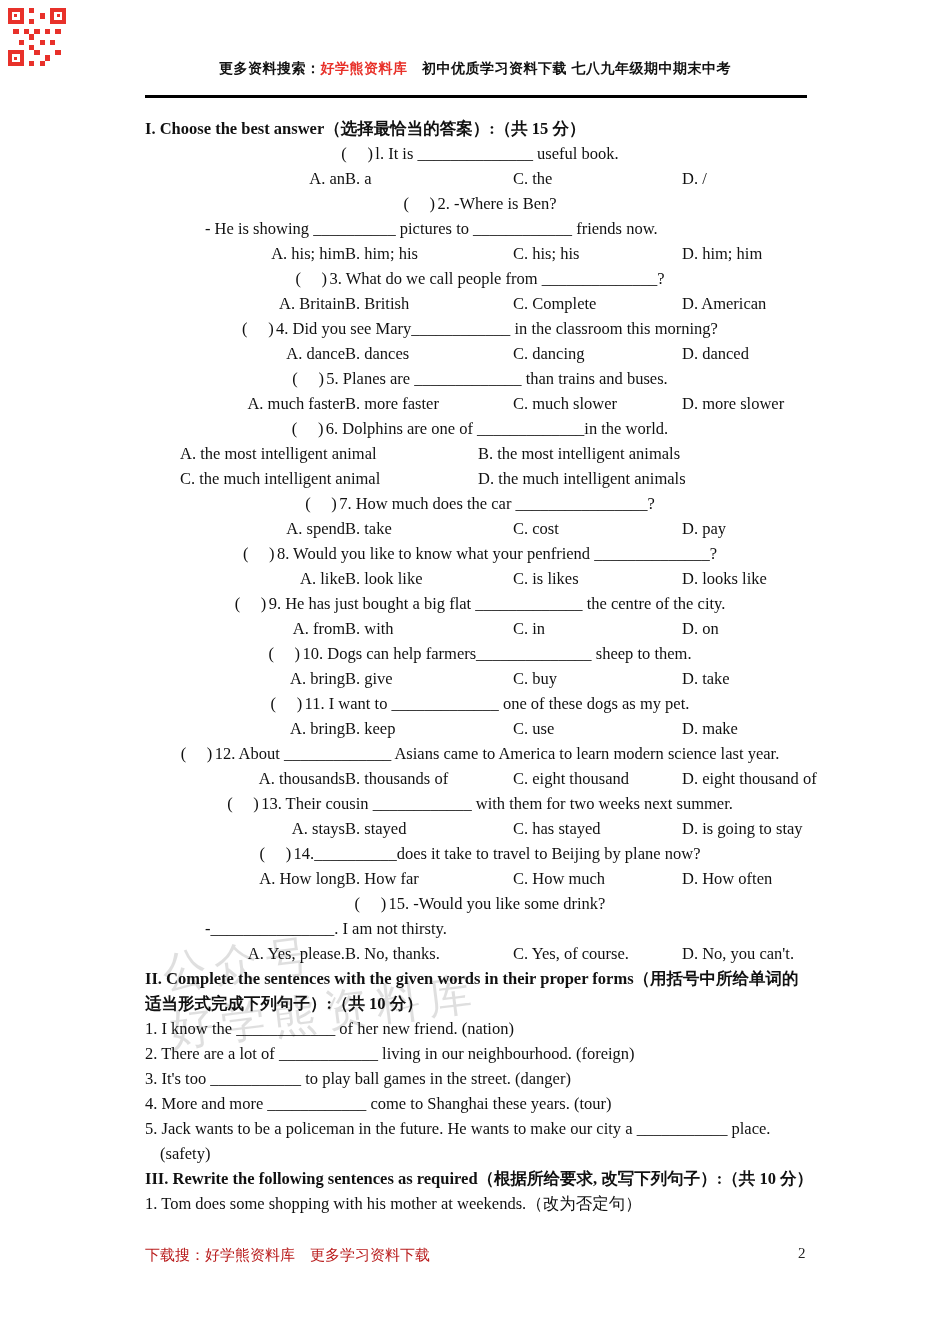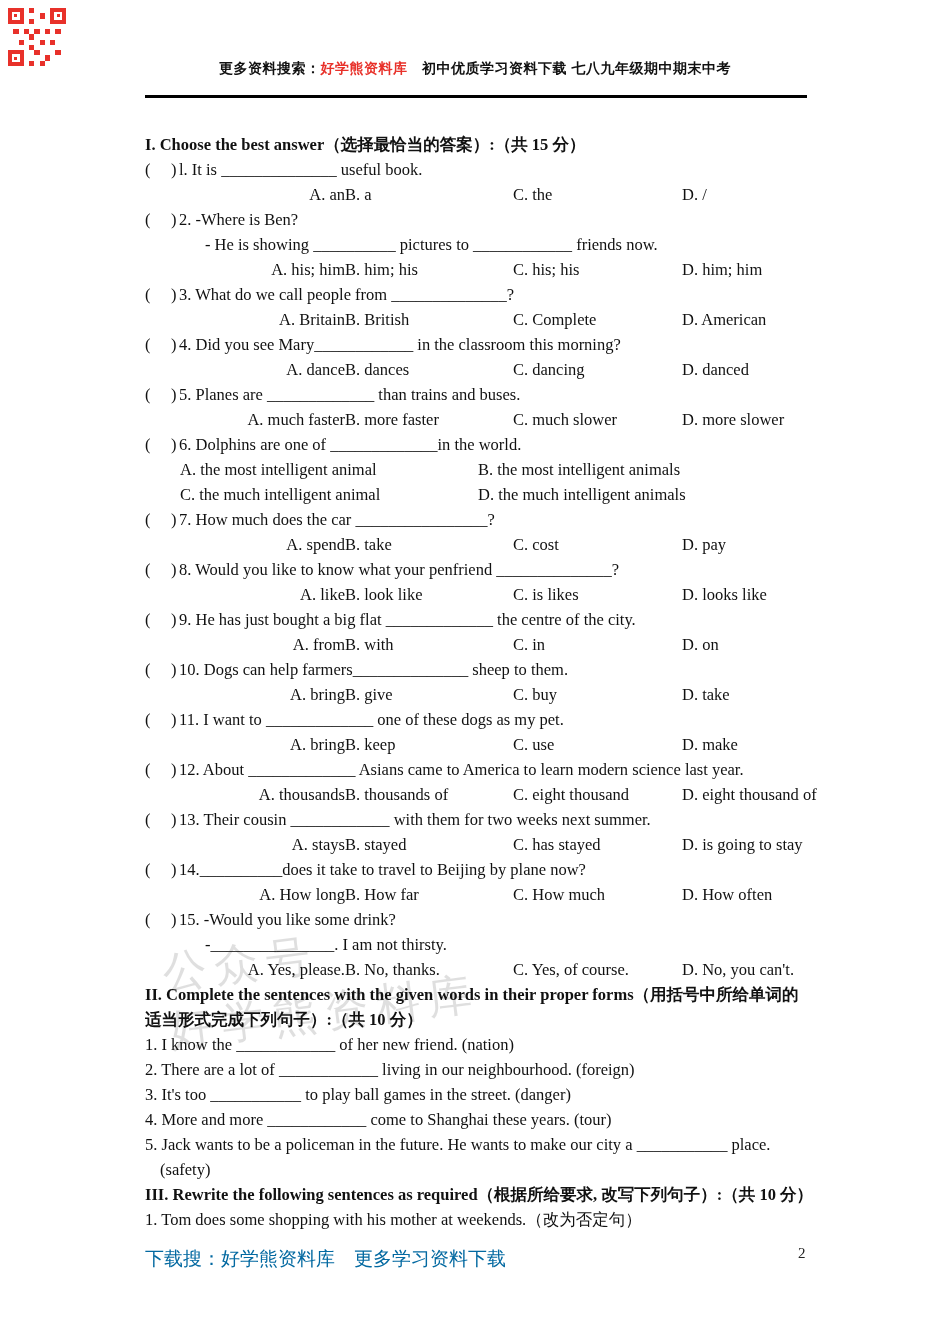--- a/index.html
+++ b/index.html
@@ -19,36 +19,36 @@
   .brand { color:#e8312a; }
   .rule { position:absolute; top:95px; left:145px; width:662px; height:3px; background:#000; }
   .watermark {
     position:absolute; left:165px; top:925px; z-index:0;
     font-family:"Liberation Sans","DejaVu Sans",sans-serif;
     font-size:44px; line-height:58px; letter-spacing:8px;
     color:#000; opacity:0.12; transform:rotate(-7deg); pointer-events:none;
     white-space:nowrap;
   }
   .content {
-    position:absolute; left:145px; top:132px; width:670px; z-index:1;
+    position:absolute; left:145px; top:116px; width:670px; z-index:1;
     line-height:25px;
   }
   .content > div, .content .qblock > div { white-space:nowrap; }
   .sec-title { font-weight:bold; white-space:nowrap; }
-  .qline { white-space:nowrap; }
+  .qline { white-space:nowrap;text-align:center; }
   .bracket { display:inline-block; width:31px; white-space:pre; margin-right:3px; }
   .qcont { padding-left:60px; white-space:nowrap; }
   .opts { padding-left:35px; display:flex; white-space:nowrap; }
   .opt { flex:0 0 auto; white-space:nowrap; }
   .o0 { width:165px;text-align:right; } .o1 { width:168px; } .o2 { width:169px; } .o3 { width:auto; }
   .optw { width:298px; }
   .fill-line { white-space:nowrap; }
   .fill-cont { padding-left:15px; white-space:nowrap; }
   .footer-left {
-    position:absolute; left:145px; top:1246px; font-size:19px; color:#0369a1;
+    position:absolute; left:145px; top:1246px; font-size:15px; color:#b91c1c;
     white-space:nowrap; z-index:1;
   }
   .page-num { position:absolute; left:798px; top:1245px; font-size:15px; color:#222; z-index:1; }
 </style>
 </head>
 <body>
 
 <div class="qr">
   <svg viewBox="0 0 11 11" shape-rendering="crispEdges">
     <g fill="#e8312a">

